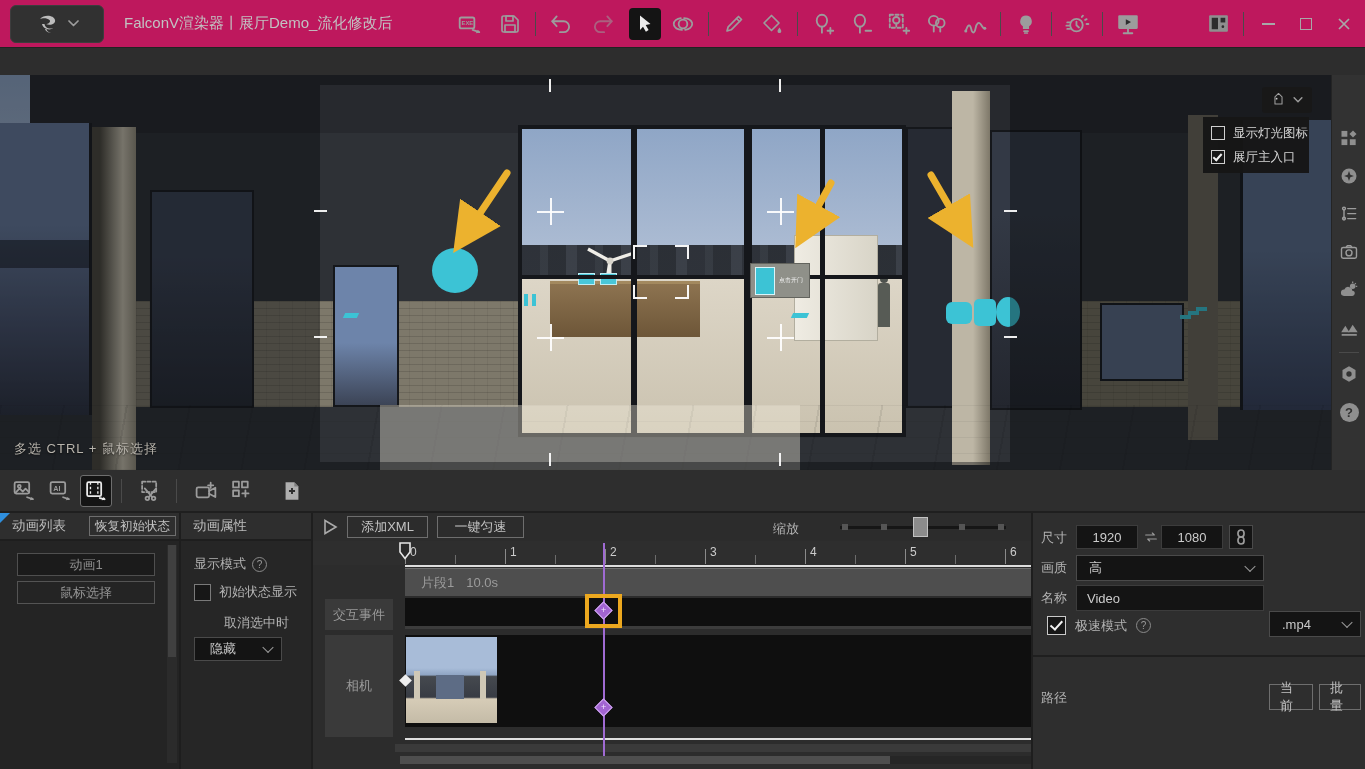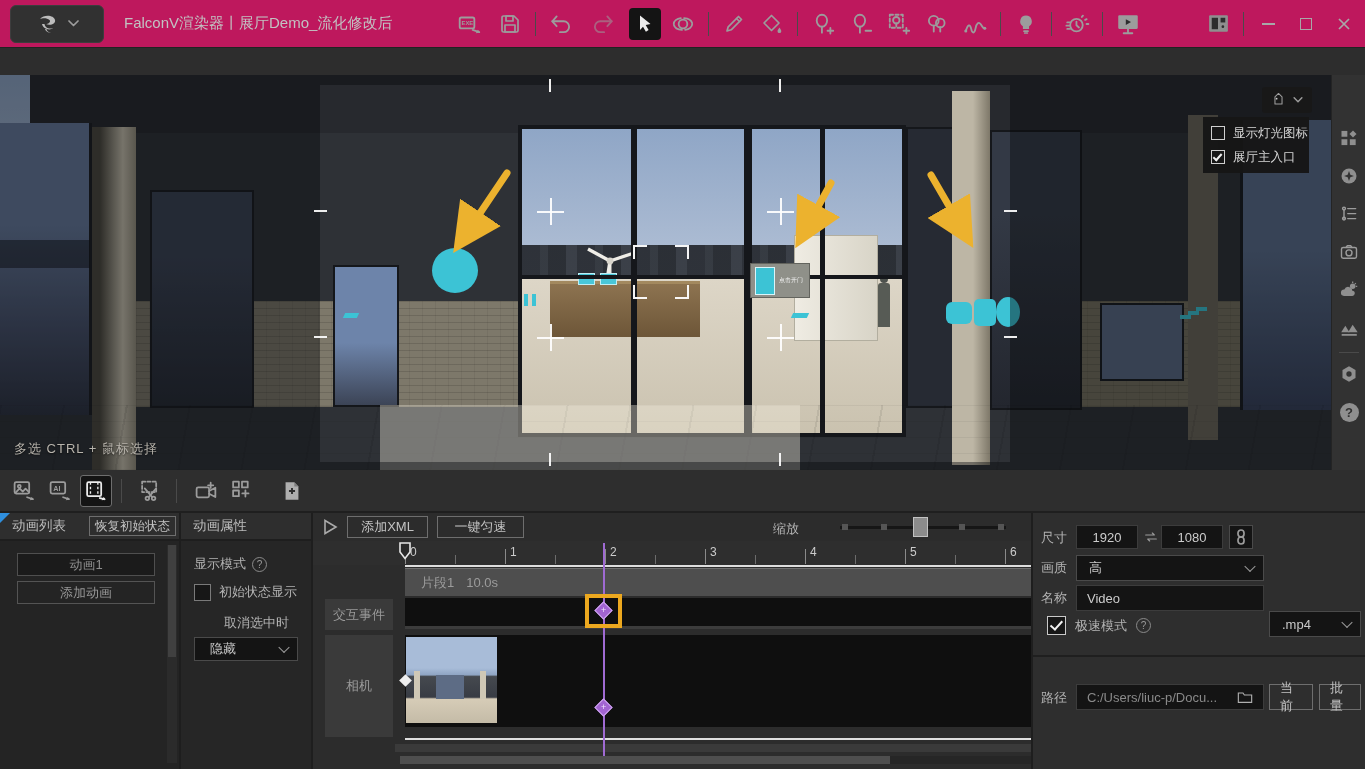--- a/index.html
+++ b/index.html
@@ -449,42 +449,42 @@
   <div id="bottombar">
 
     <div class="panel" style="left:0;width:179px;">
       <div class="abs" style="left:0;top:0;width:0;height:0;border-top:10px solid #2f8fde;border-right:10px solid transparent;z-index:5;"></div>
       <div class="p-head">
         <span>动画列表</span>
         <div class="sm-btn" style="position:absolute;right:3px;top:3px;height:20px;padding:0 5px;font-size:12.5px;">恢复初始状态</div>
       </div>
       <div class="abs" style="left:0;top:26px;width:179px;height:230px;background:#242424;border-top:2px solid #1e1e1e;">
         <div class="abs" style="left:17px;top:12px;width:138px;height:23px;background:#1b1b1b;border:1px solid #4f4f4f;color:#8e8e8e;font-size:13px;display:flex;align-items:center;justify-content:center;">动画1</div>
-        <div class="abs" style="left:17px;top:40px;width:138px;height:23px;border:1px solid #545454;color:#969696;font-size:13px;display:flex;align-items:center;justify-content:center;">添加动画</div>
+        <div class="abs" style="left:17px;top:40px;width:138px;height:23px;border:1px solid #545454;color:#969696;font-size:13px;display:flex;align-items:center;justify-content:center;">鼠标选择</div>
         <div class="abs" style="right:2px;top:4px;width:10px;height:218px;background:#2b2b2b;">
             <div class="abs" style="left:1px;top:0;width:8px;height:112px;background:#404040;"></div>
           </div>
       </div>
     </div>
 
     <div class="panel" style="left:181px;width:130px;">
       <div class="p-head">
           <span>动画属性</span>
         </div>
       <div class="abs" style="left:0;top:26px;width:130px;height:230px;background:#262626;border-top:2px solid #1e1e1e;">
         <div class="abs" style="left:13px;top:14px;display:flex;align-items:center;gap:6px;">
           <span class="lbl">显示模式</span>
           <span class="qmark">?</span>
         </div>
         <div class="abs" style="left:13px;top:42px;display:flex;align-items:center;gap:8px;">
           <span class="cb" style="width:17px;height:17px;"></span>
           <span class="lbl">初始状态显示</span>
         </div>
         <div class="abs" style="left:13px;top:72px;margin-left:30px;"><span class="lbl">取消选中时</span></div>
-        <div class="sel abs" style="left:13px;top:96px;width:104px;height:24px;padding-left:15px;">
+        <div class="sel abs" style="left:13px;top:96px;width:88px;height:24px;padding-left:15px;">
           <span>隐藏</span>
           <span class="chev"></span>
         </div>
       </div>
     </div>
 
     <div class="panel" style="left:313px;width:718px;background:#2c2c2c;">
       <div class="abs" style="left:7px;top:4px;width:20px;height:20px;display:flex;align-items:center;justify-content:center;">
         <svg width="15" height="16" viewBox="0 0 15 16">
             <path d="M2 1.5l11 6.5-11 6.5z" fill="none" stroke="#aaaaaa" stroke-width="1.6"></path>
@@ -582,24 +582,18 @@
 
       <div class="abs" style="left:14px;top:103px;display:flex;align-items:center;gap:9px;">
         <span class="cb on" style="width:19px;height:19px;border-color:#c9c9c9;"></span>
         <span class="lbl">极速模式</span>
         <span class="qmark">?</span>
       </div>
 
       <div class="abs" style="left:0;top:142px;width:332px;height:2px;background:#1f1f1f;"></div>
 
       <div class="abs lbl" style="left:8px;top:176px;">路径</div>
-      <div class="field abs" style="left:43px;top:171px;width:188px;height:26px;display:flex;align-items:center;padding-left:10px;color:#8a8a8a;position:absolute;">
-        <span style="overflow:hidden;white-space:nowrap;width:148px;">C:/Users/liuc-p/Docu...</span>
-        <svg width="16" height="14" viewBox="0 0 24 20" style="margin-left:2px;">
-            <path d="M2 4h7l2 3h11v11H2z" fill="none" stroke="#b0b0b0" stroke-width="1.7"></path>
-          </svg>
-      </div>
       <div class="sm-btn abs" style="left:236px;top:171px;width:44px;height:26px;justify-content:center;">当前</div>
       <div class="sm-btn abs" style="left:286px;top:171px;width:42px;height:26px;justify-content:center;">批量</div>
     </div>
   </div>
 
 </div>
 
 </body></html>

